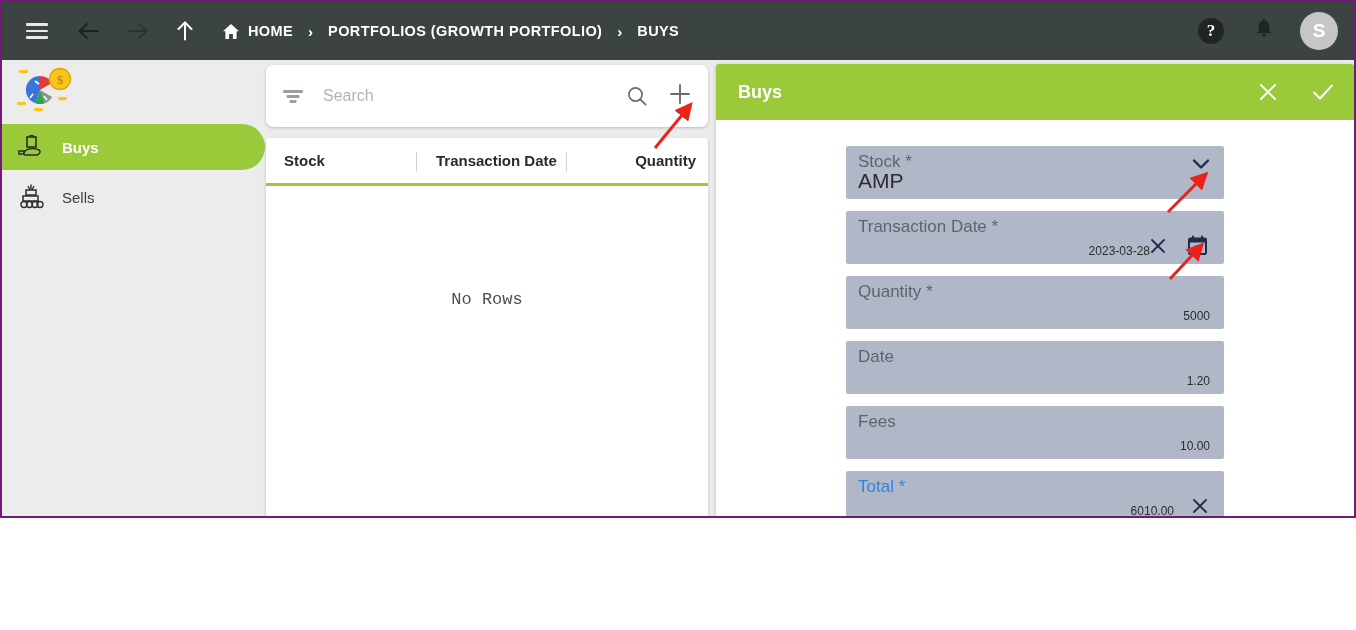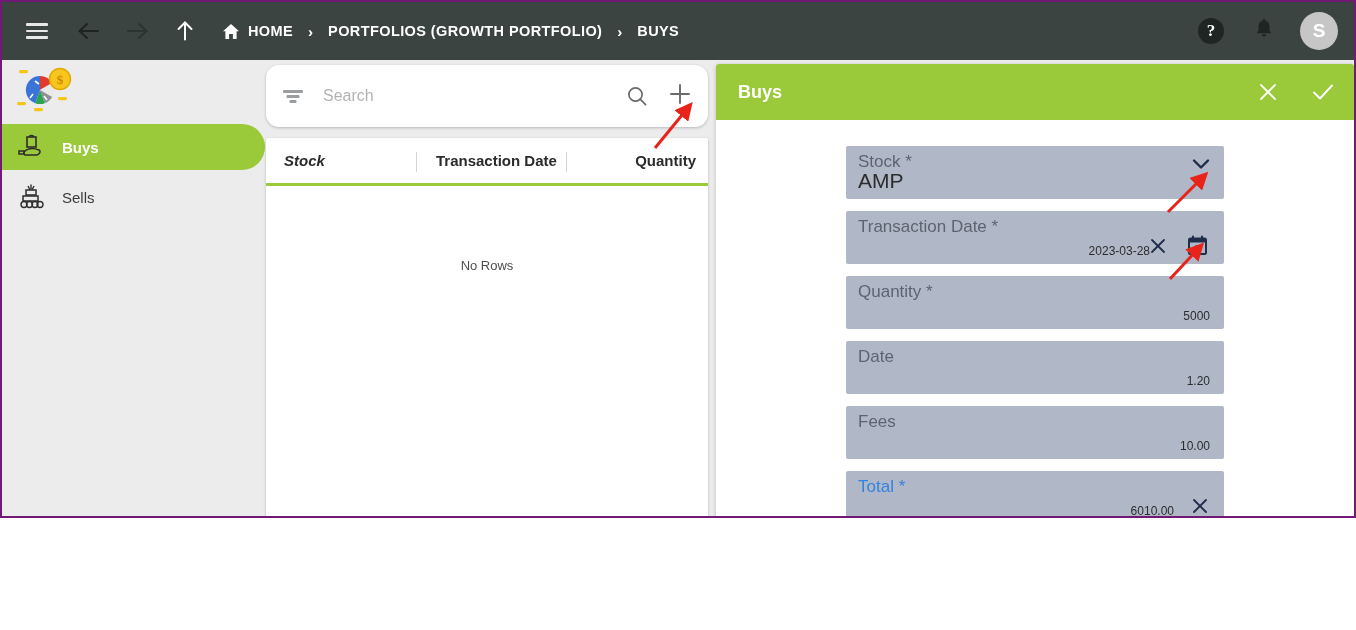--- a/index.html
+++ b/index.html
@@ -93,21 +93,21 @@
   }
   .five-text {
     font-size: 21px; letter-spacing: 1px; color: #2b2b2b;
     font-family: "Liberation Sans", sans-serif; margin-left: 5px;
   }
 
   
   .listpanel { position: absolute; left: 263px; top: 58px; width: 445px; height: 572px; }
   .searchcard {
     position: absolute; left: 1px; top: 5px; width: 442px; height: 62px;
-    background: #ffffff; border-radius: 13px;
+    background: #ffffff; border-radius: 7px;
     box-shadow: 0 1px 3px rgba(0,0,0,.22);
     display: flex; align-items: center;
   }
   .filter-ico { margin-left: 16px; width: 22px; height: 16px; position: relative; }
   .filter-ico i { position: absolute; left: 50%; transform: translateX(-50%);
                   height: 2.5px; background: #9a9ea1; border-radius: 1px; }
   .filter-ico i:nth-child(1){ top: 2px; width: 20px; }
   .filter-ico i:nth-child(2){ top: 7px; width: 13px; }
   .filter-ico i:nth-child(3){ top: 12px; width: 7px; }
   .search-input {
@@ -124,27 +124,27 @@
     position: absolute; left: 1px; top: 78px; width: 442px; height: 483px;
     background: #ffffff; border-radius: 2px;
     box-shadow: 0 1px 3px rgba(0,0,0,.22);
     overflow: hidden;
   }
   .grid-head {
     position: relative; height: 48px; border-bottom: 3px solid #9ac93a;
     display: flex; align-items: center;
   }
   .gh-cell { font-size: 15px; font-weight: bold; color: #2b2b2b; position: absolute; }
-  .gh-cell.c0 { left: 18px; font-style: italic; }
+  .gh-cell.c0 { left: 18px; }
   .gh-cell.c1 { left: 170px; }
   .gh-cell.c2 { right: 12px; }
   .gh-sep { position: absolute; width: 1px; height: 20px; background: #d4d4d4; top: 14px; }
   .gh-sep.s1 { left: 150px; }
   .gh-sep.s2 { left: 300px; }
-  .norows { text-align: center; margin-top: 72px; font-size: 13px; color: #4e4e4e; }
+  .norows { text-align: center; margin-top: 104px; font-size: 17px; color: #4e4e4e; font-family: Liberation Mono, monospace; }
 
   .hscroll-track {
     position: absolute; left: 264px; top: 562px; width: 443px; height: 14px;
     background: #ececec;
   }
   .hscroll-thumb {
     position: absolute; left: 2px; top: 2px; width: 324px; height: 10px;
     background: #7d869c; border-radius: 5px;
   }
 

